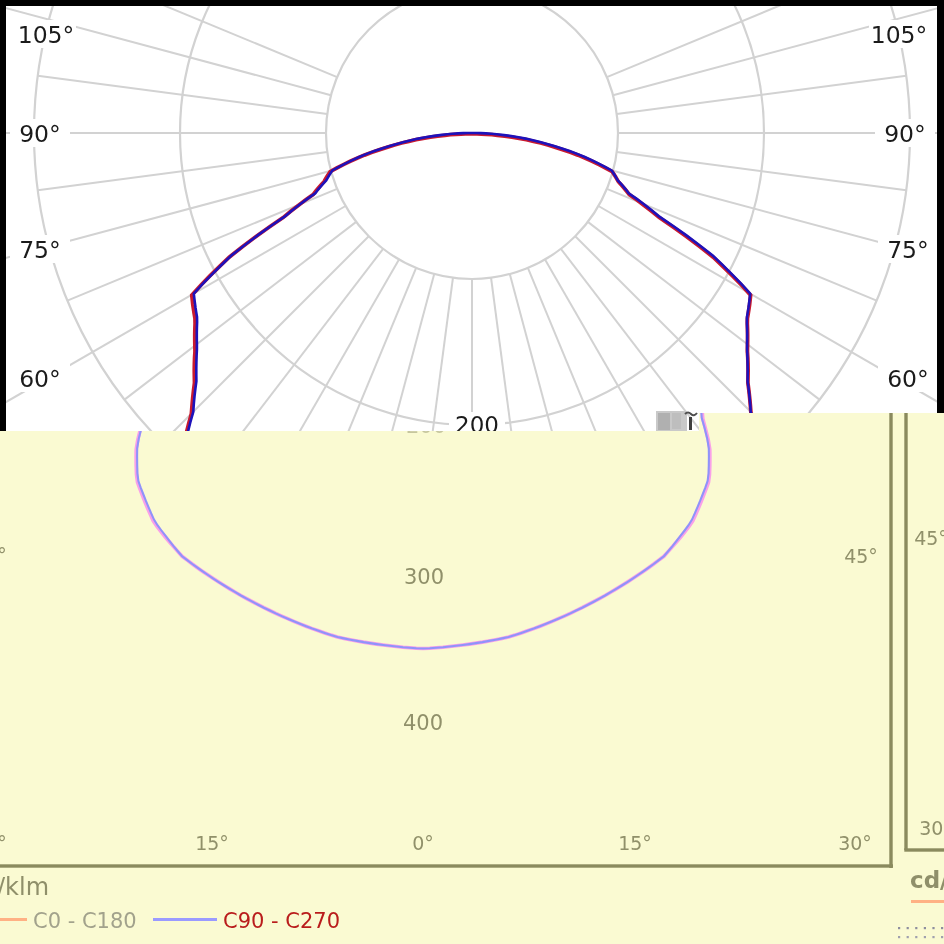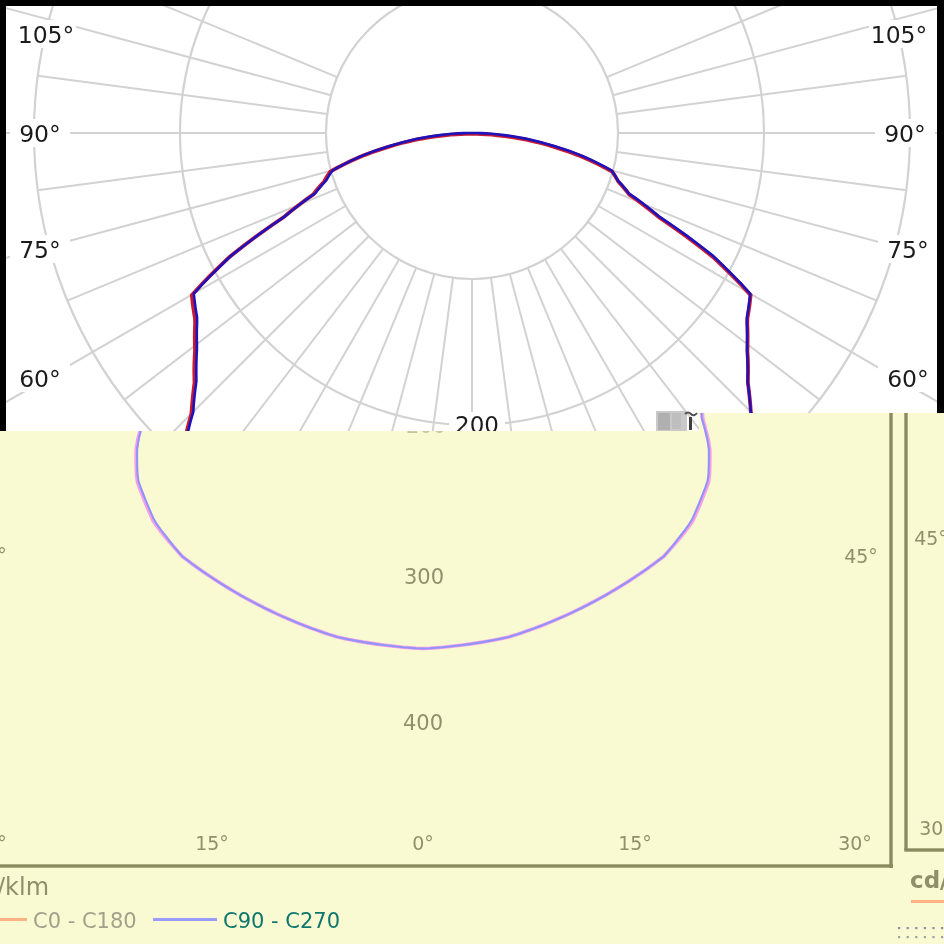--- a/index.html
+++ b/index.html
@@ -130,14 +130,14 @@
 <div class="abs olive-caption" style="left:-3px;top:873px;">/klm</div>
 
 <div class="abs olive-caption" style="left:910px;top:867px;font-size:23px;font-weight:bold;">cd/</div>
 
 <div class="abs" id="right-legend-line" style="left: 911px; top: 900px; width: 33px; height: 3px; background: rgb(255, 177, 132);"></div>
 
 <div class="legend-row">
   <div class="legend-line" id="leg-line-c0" style="left: -20px; width: 47px; border-top-color: rgb(255, 177, 132);"></div>
   <div class="legend-label" style="left: 33px; color: rgb(162, 162, 140);">C0 - C180</div>
   <div class="legend-line" id="leg-line-c90" style="left: 153px; width: 64px; border-top-color: rgb(154, 154, 255);"></div>
-  <div class="legend-label" style="left: 223px; color: #0f766e;">C90 - C270</div>
+  <div class="legend-label" style="left: 223px; color: #b91c1c;">C90 - C270</div>
 </div>
 
 </body></html>

